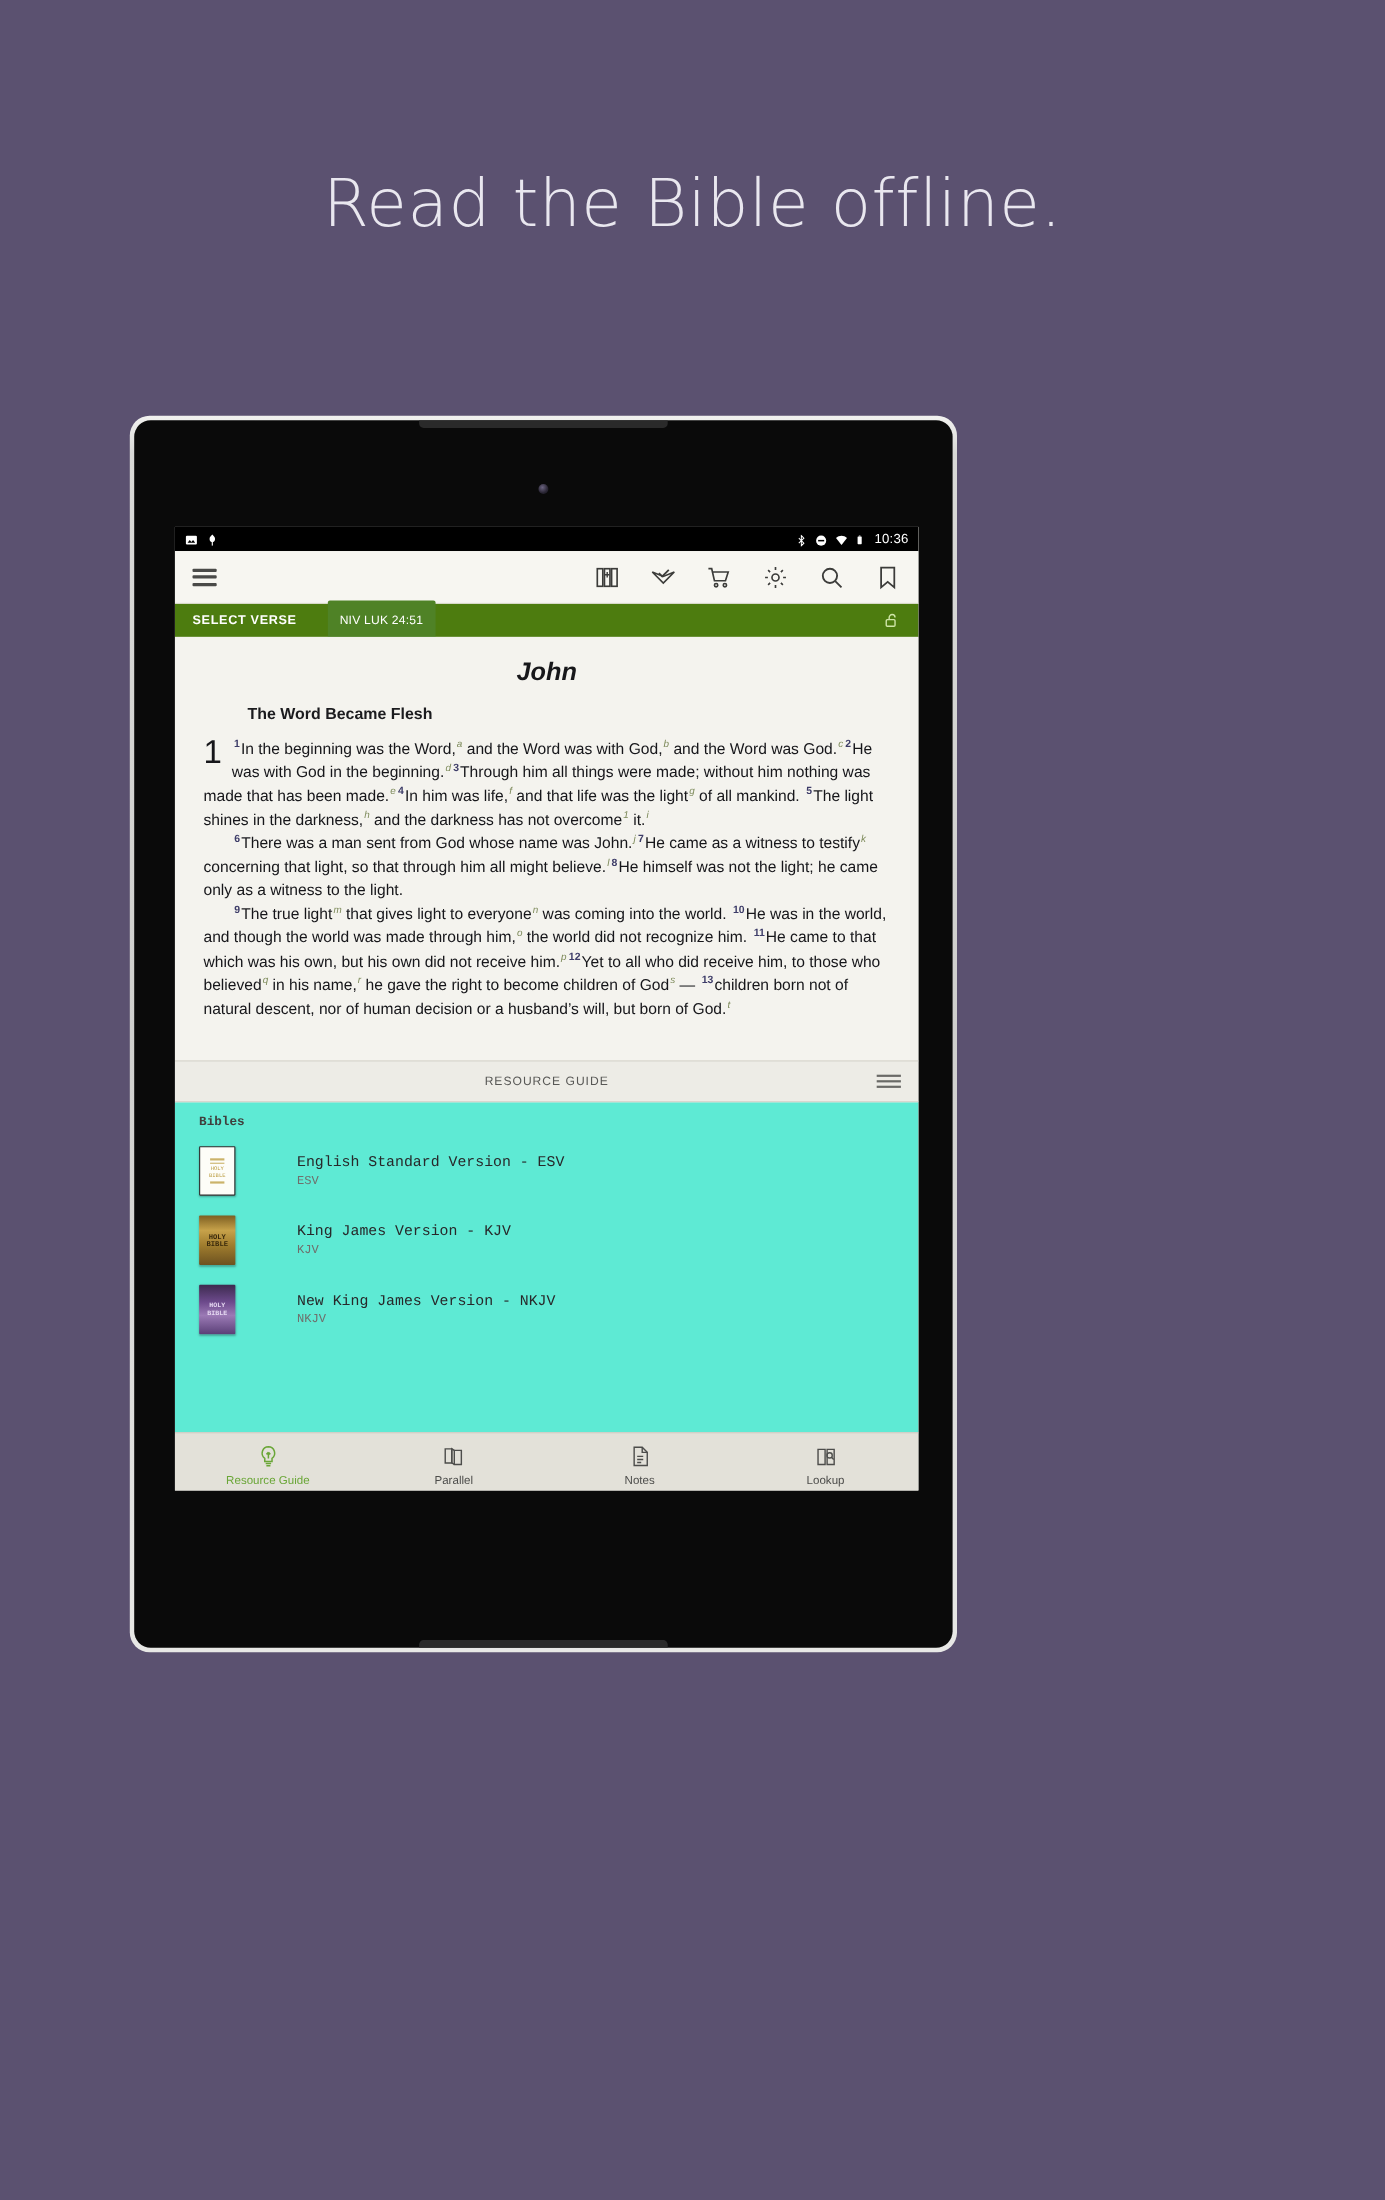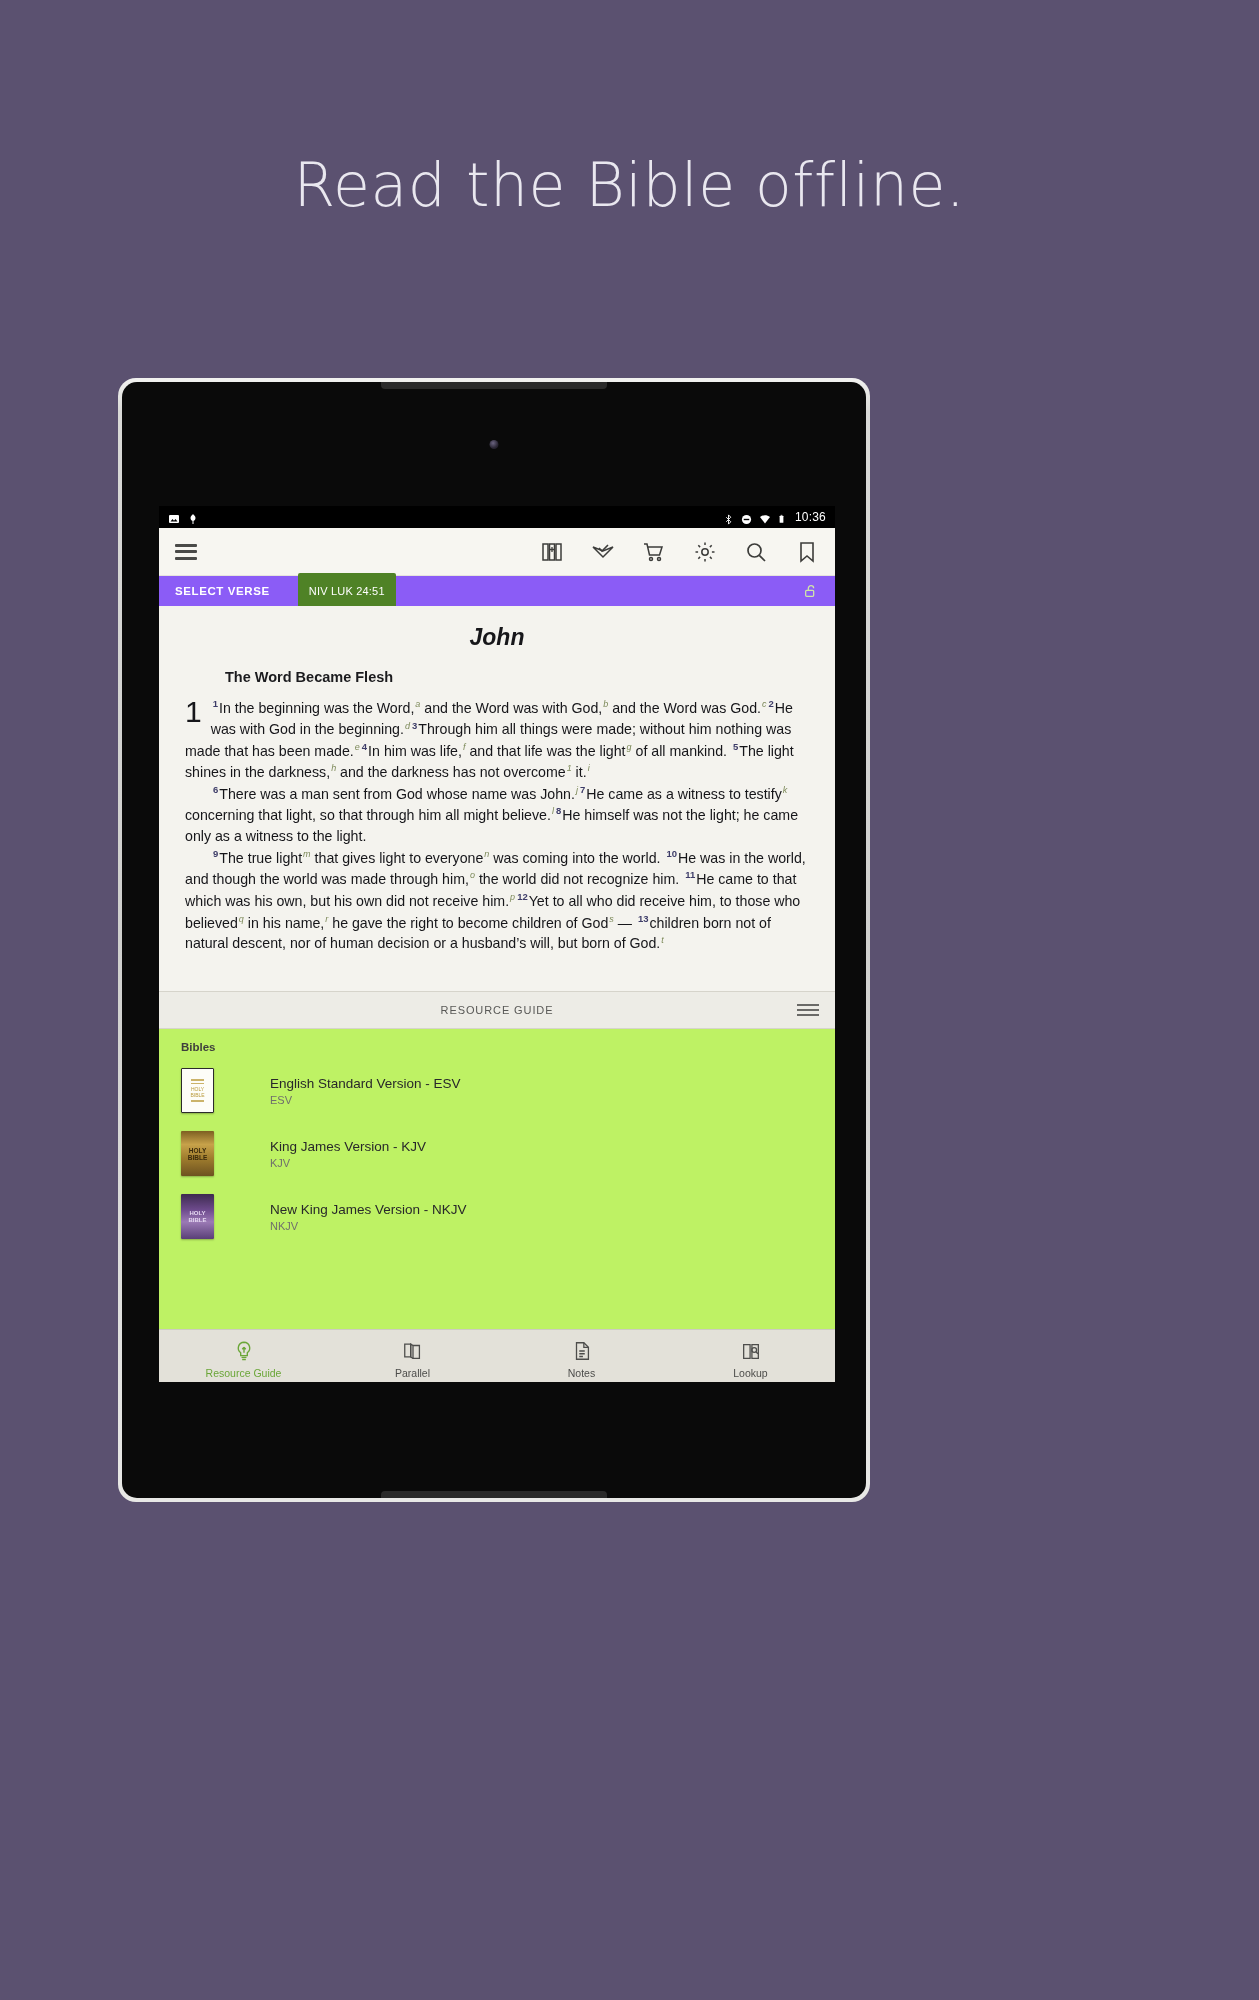--- a/index.html
+++ b/index.html
@@ -66,21 +66,21 @@
     transform: translateX(-50%);
     width: 9px; height: 9px;
     border-radius: 50%;
     background: radial-gradient(circle at 40% 35%, #6b6480 0%, #2a2634 60%, #15131c 100%);
   }
 
   
   .screen {
     position: absolute;
     left: 37px;
-    top: 124px;
+    top: 97px;
     width: 676px;
     height: 876px;
     background: #f4f3ee;
     overflow: hidden;
   }
 
   
   .statusbar {
     height: 22px;
     background: #000;
@@ -104,21 +104,21 @@
     border-bottom: 1px solid #e6e4dc;
   }
   .hamburger { width: 22px; height: 16px; display:flex; flex-direction:column; justify-content:space-between; cursor:pointer;}
   .hamburger span { display:block; height:3px; background:#4a4a48; border-radius:1px; }
   .tb-actions { margin-left:auto; display:flex; align-items:center; gap: 27px; }
   .tb-ico { width: 24px; height: 24px; color:#3c3c3a; display:block; }
 
   
   .versebar {
     height: 30px;
-    background: #8b5cf6;
+    background: #4d7c0f;
     display: flex;
     align-items: center;
     padding: 0 16px;
     position: relative;
   }
   .versebar-label {
     color: #ffffff;
     font-size: 11.5px;
     font-weight: bold;
     letter-spacing: 0.6px;
@@ -196,23 +196,24 @@
   .rg-grip {
     position: absolute;
     right: 16px;
     width: 22px;
     display:flex; flex-direction:column; gap:3px;
   }
   .rg-grip span { display:block; height:2px; background:#6a6a67; }
 
   
   .rg-panel {
-    background: #bef264;
+    background: #5eead4;
     height: 300px;
     overflow: hidden;
+    font-family: Liberation Mono, monospace;
   }
   .rg-title {
     font-size: 11.5px;
     font-weight: bold;
     color: #3f3f3d;
     padding: 12px 22px 6px 22px;
   }
   .bible-row {
     display: flex;
     align-items: center;

